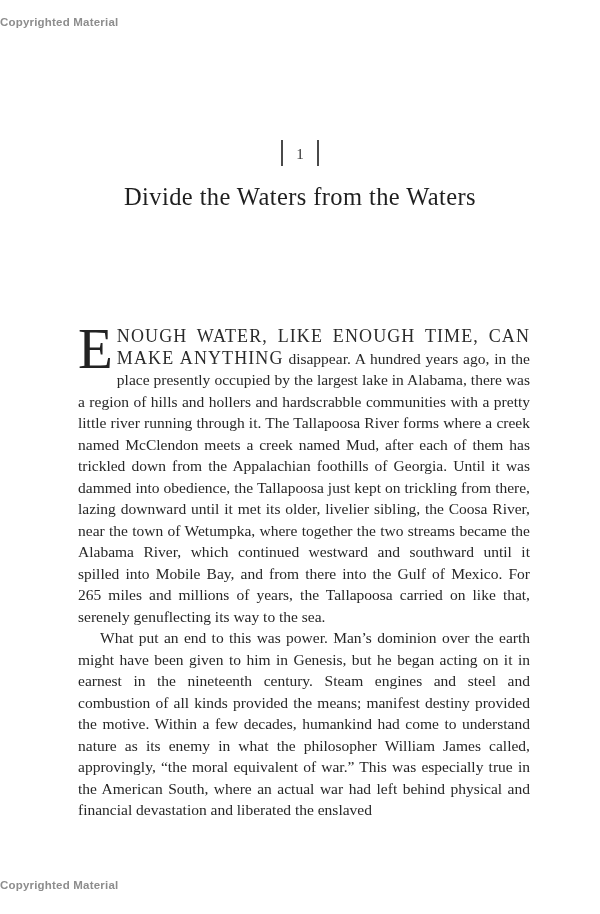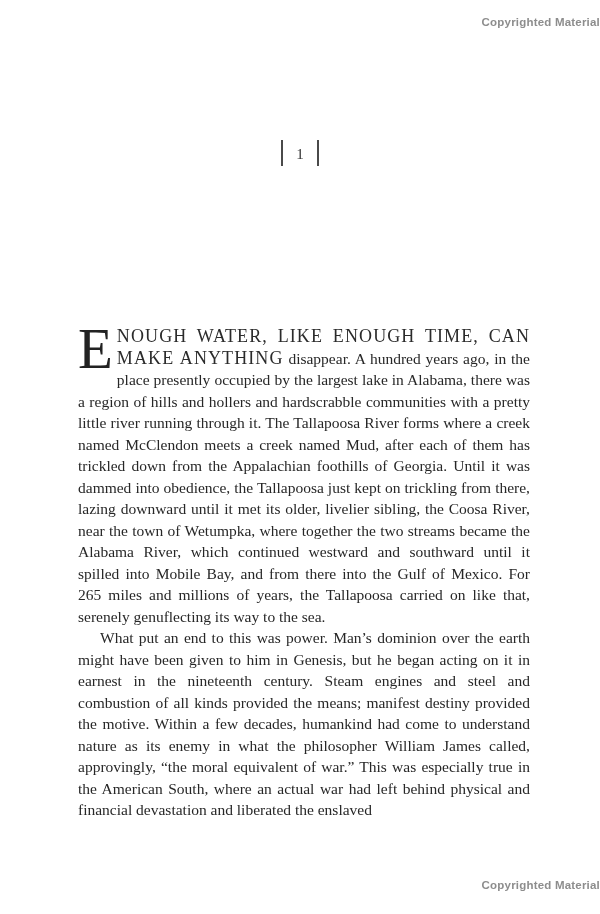--- a/index.html
+++ b/index.html
@@ -12,21 +12,21 @@
     width: 600px;
     height: 914px;
     background: #ffffff;
     overflow: hidden;
     font-family: "Liberation Serif", serif;
   }
   .notice {
     position: absolute;
     left: 0;
     width: 100%;
-    text-align: right;
+    text-align: left;
     font-family: "Liberation Sans", sans-serif;
     font-weight: 700;
     font-size: 11.5px;
     letter-spacing: 0.2px;
     color: #8d8d8d;
   }
   .notice.top { top: 16px; }
   .notice.bottom { top: 879px; }
 
   .chapter-num {
@@ -102,20 +102,21 @@
 <div class="page">
 
   <div class="notice top">Copyrighted Material</div>
 
   <div class="chapter-num">
     <span class="bar"></span>
     <span class="num">1</span>
     <span class="bar"></span>
   </div>
 
+  <h1 class="title">Divide the Waters from the Waters</h1>
 
   <div class="body-text">
     <p class="para p1"><span class="dropcap">E</span><span class="leadin">NOUGH WATER, LIKE ENOUGH TIME, CAN MAKE ANYTHING</span>
       <span>disappear. A hundred years ago, in the place presently occupied by the largest lake in Alabama, there was a region of hills and hollers and hardscrabble communities with a pretty little river running through it. The Tallapoosa River forms where a creek named McClendon meets a creek named Mud, after each of them has trickled down from the Appalachian foothills of Georgia. Until it was dammed into obedience, the Tallapoosa just kept on trickling from there, lazing downward until it met its older, livelier sibling, the Coosa River, near the town of Wetumpka, where together the two streams became the Alabama River, which continued westward and southward until it spilled into Mobile Bay, and from there into the Gulf of Mexico. For 265 miles and millions of years, the Tallapoosa carried on like that, serenely genuflecting its way to the sea.</span>
     </p>
     <p class="para p2">
       <span>What put an end to this was power. Man’s dominion over the earth might have been given to him in Genesis, but he began acting on it in earnest in the nineteenth century. Steam engines and steel and combustion of all kinds provided the means; manifest destiny provided the motive. Within a few decades, humankind had come to understand nature as its enemy in what the philosopher William James called, approvingly, “the moral equivalent of war.” This was especially true in the American South, where an actual war had left behind physical and financial devastation and liberated the enslaved</span>
     </p>
   </div>
 

